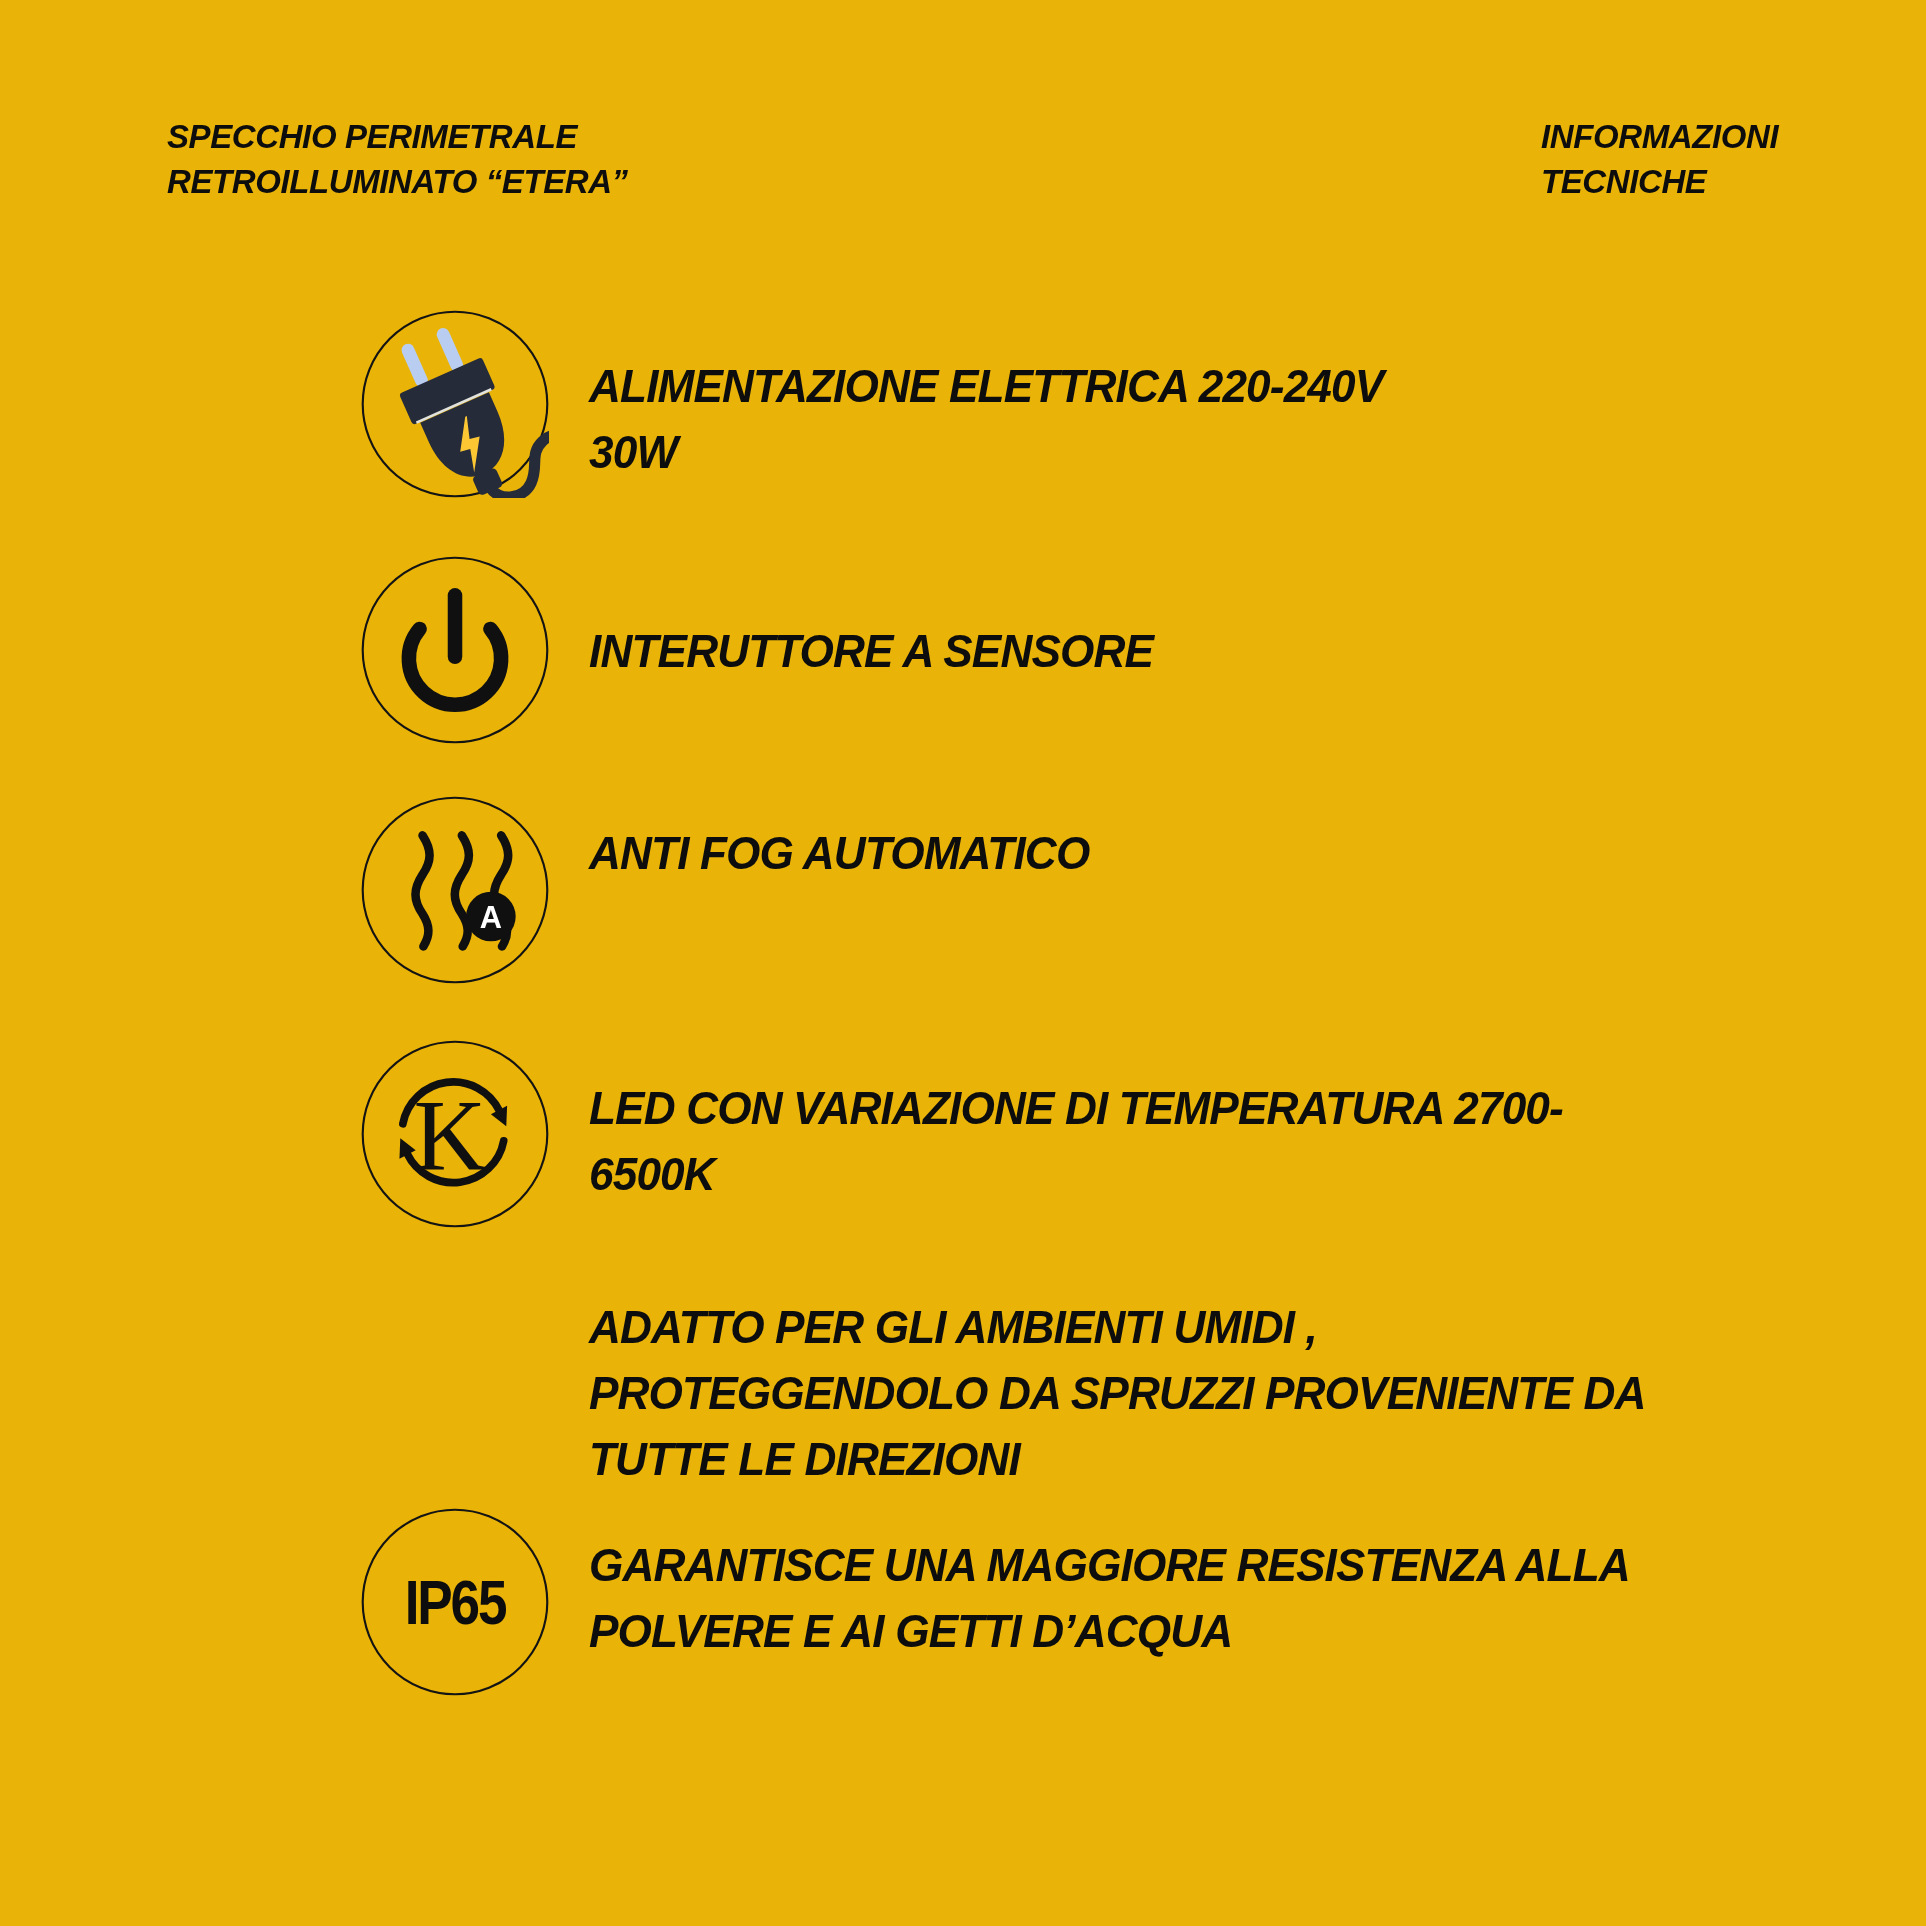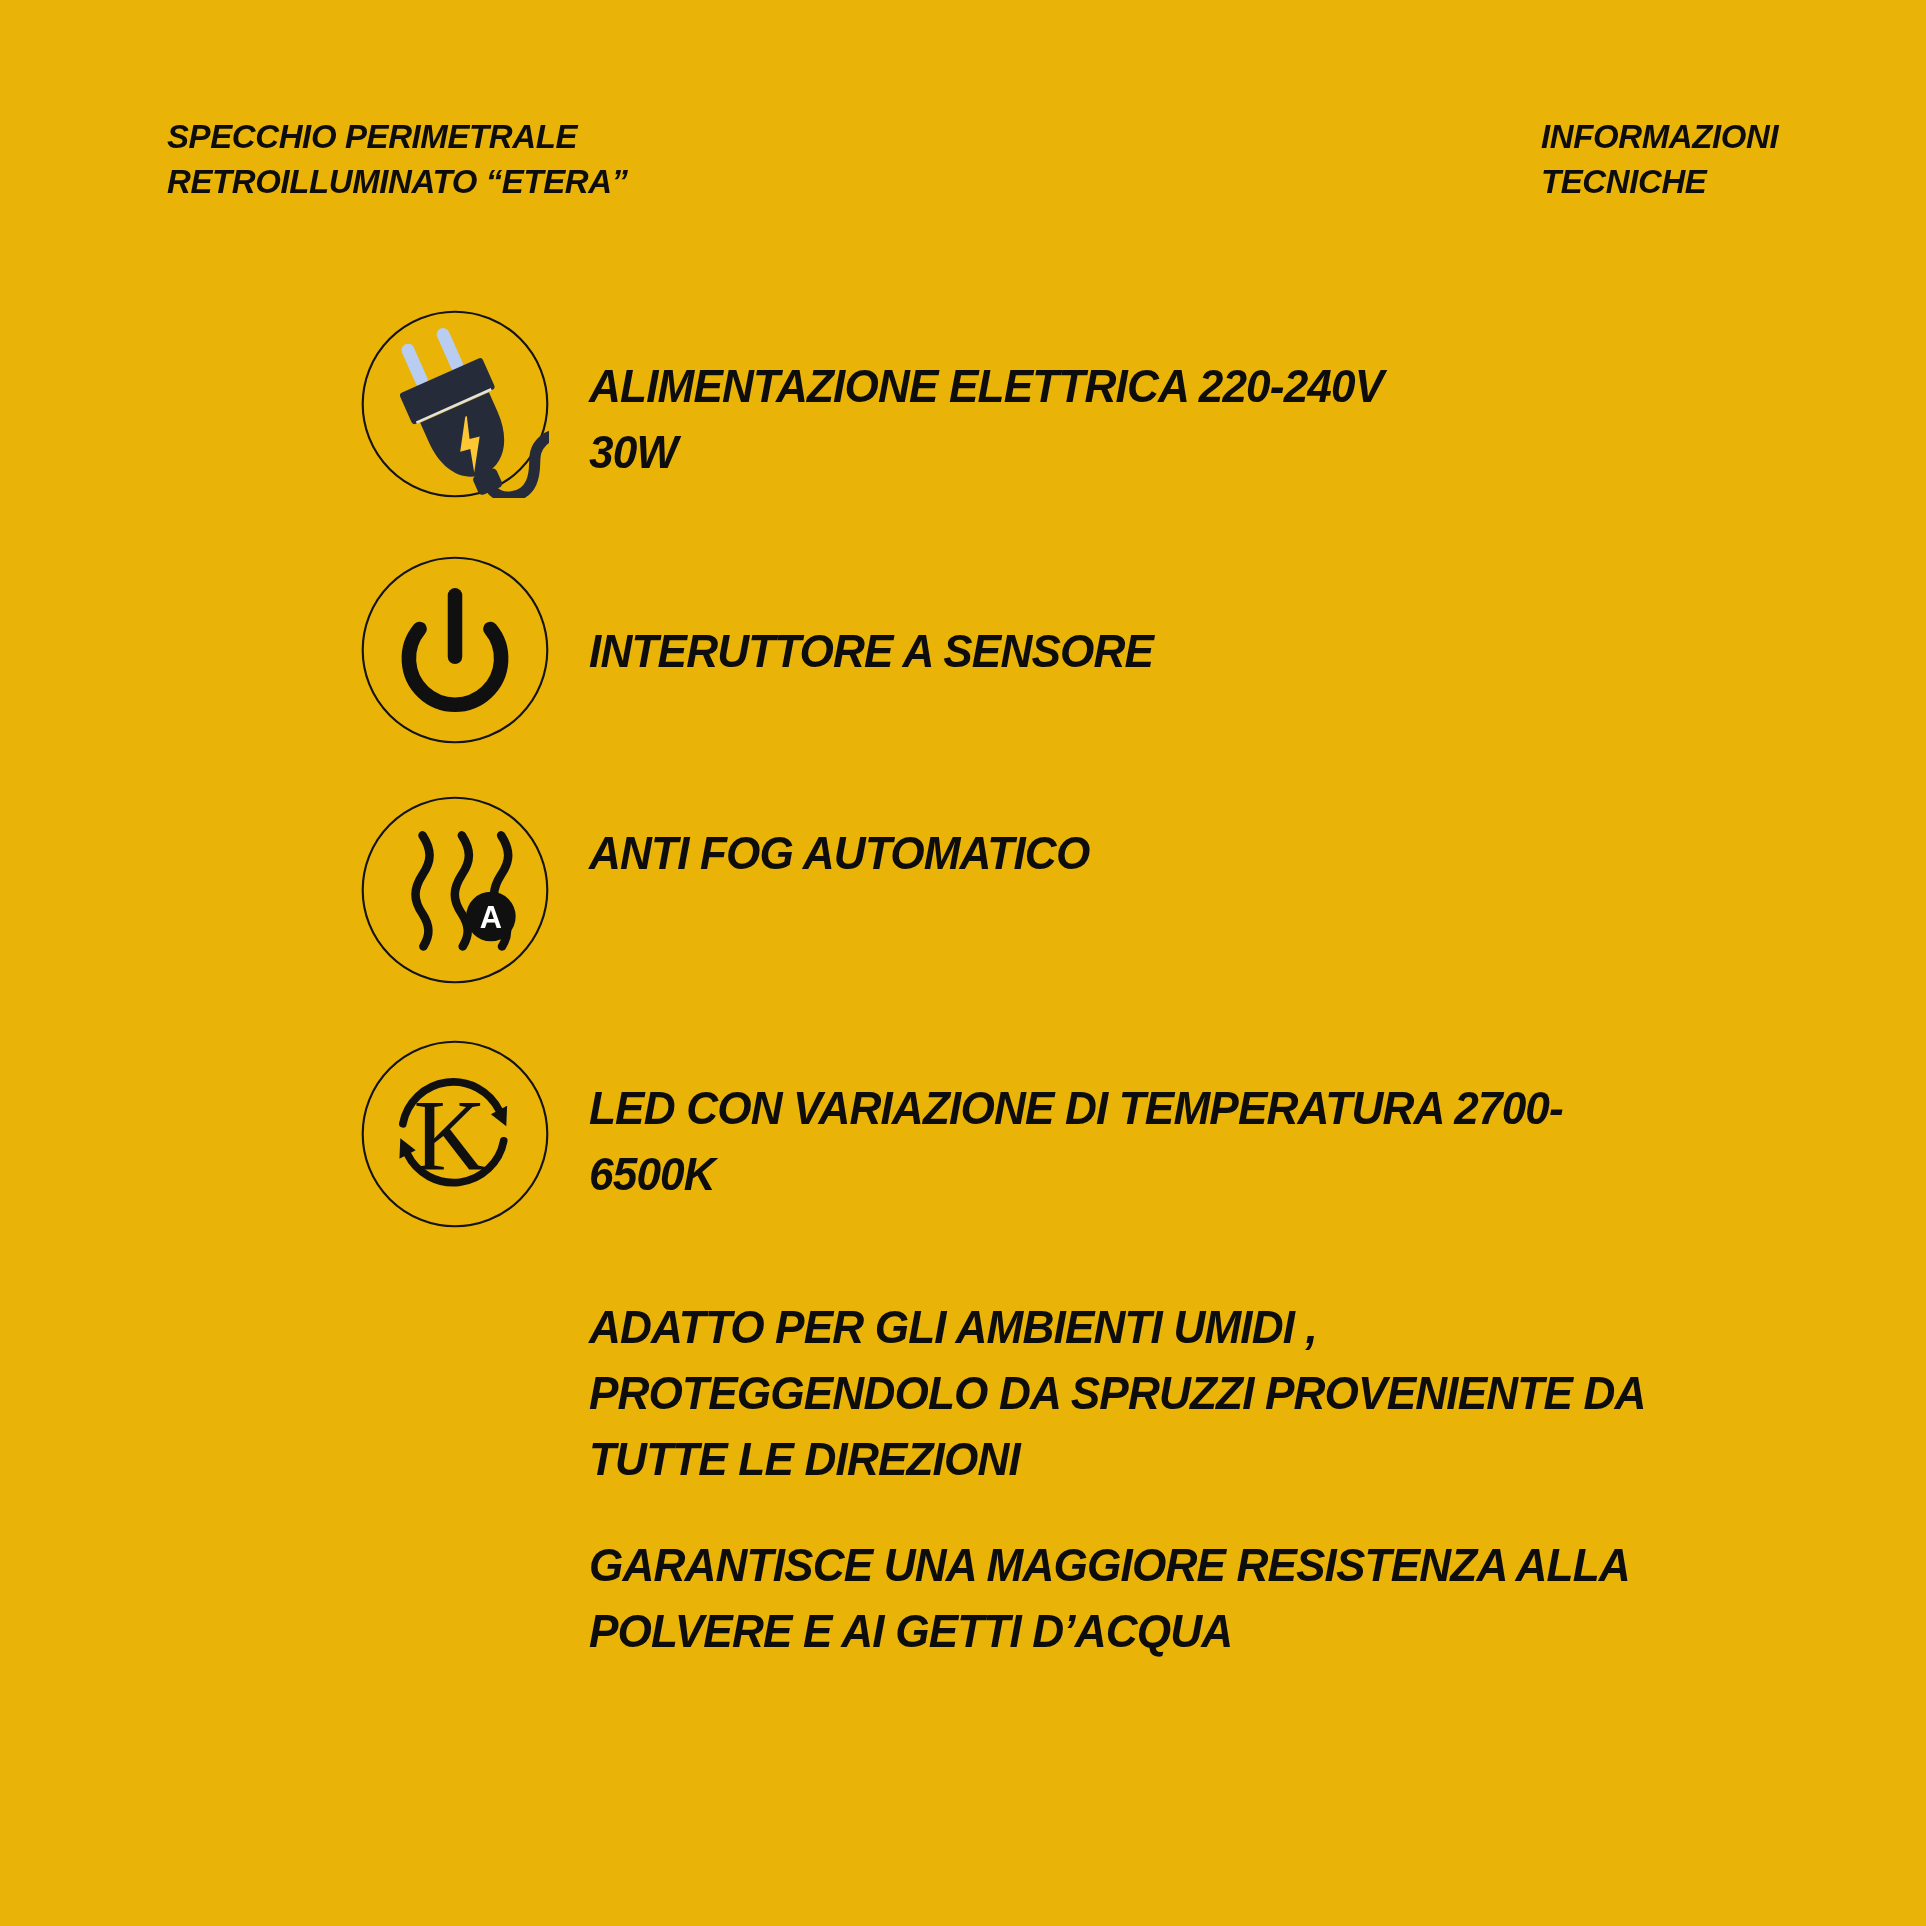--- a/index.html
+++ b/index.html
@@ -124,19 +124,27 @@
     <div>LED CON VARIAZIONE DI TEMPERATURA 2700-</div>
     <div>6500K</div>
   </div>
 
   <div class="feature-text t5">
     <div>ADATTO PER GLI AMBIENTI UMIDI ,</div>
     <div>PROTEGGENDOLO DA SPRUZZI PROVENIENTE DA</div>
     <div>TUTTE LE DIREZIONI</div>
   </div>
 
+  <div class="icon i6">
+    <svg width="188" height="188" viewBox="0 0 220 220">
+      <circle cx="110" cy="110" r="108" fill="none" stroke="#141414" stroke-width="2.5"></circle>
+      <g transform="translate(110,136) scale(0.84,1)">
+        <text class="ip-label" x="0" y="0" text-anchor="middle" fill="#0d0d0d">IP65</text>
+      </g>
+    </svg>
+  </div>
   <div class="feature-text t6">
     <div>GARANTISCE UNA MAGGIORE RESISTENZA ALLA</div>
     <div>POLVERE E AI GETTI D’ACQUA</div>
   </div>
 
 </div>
 
 
 </body></html>

